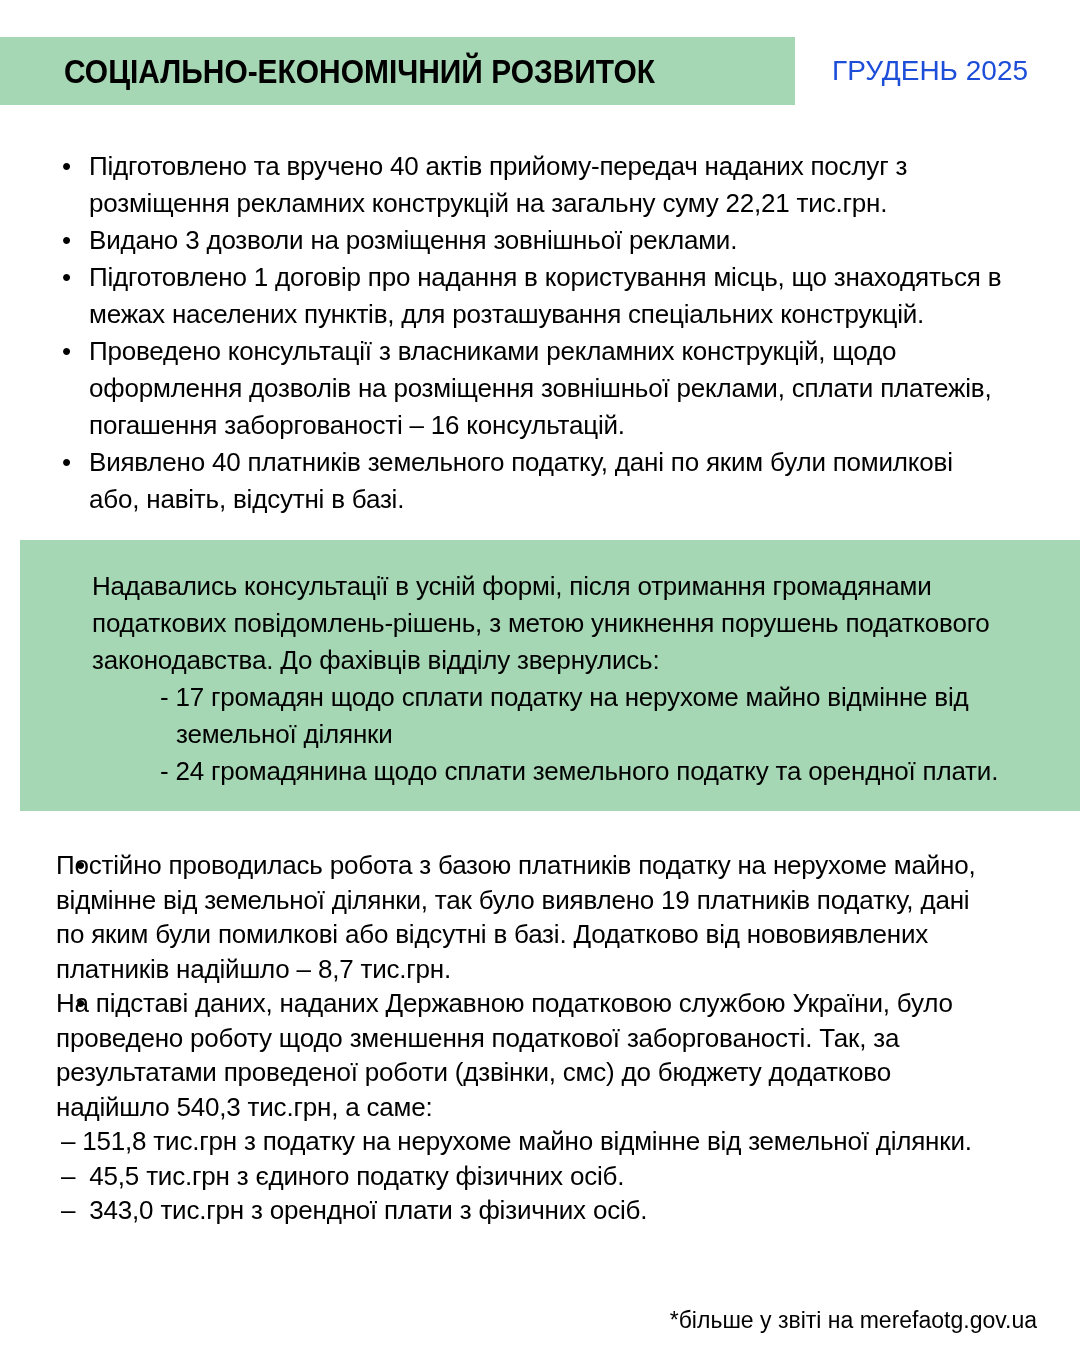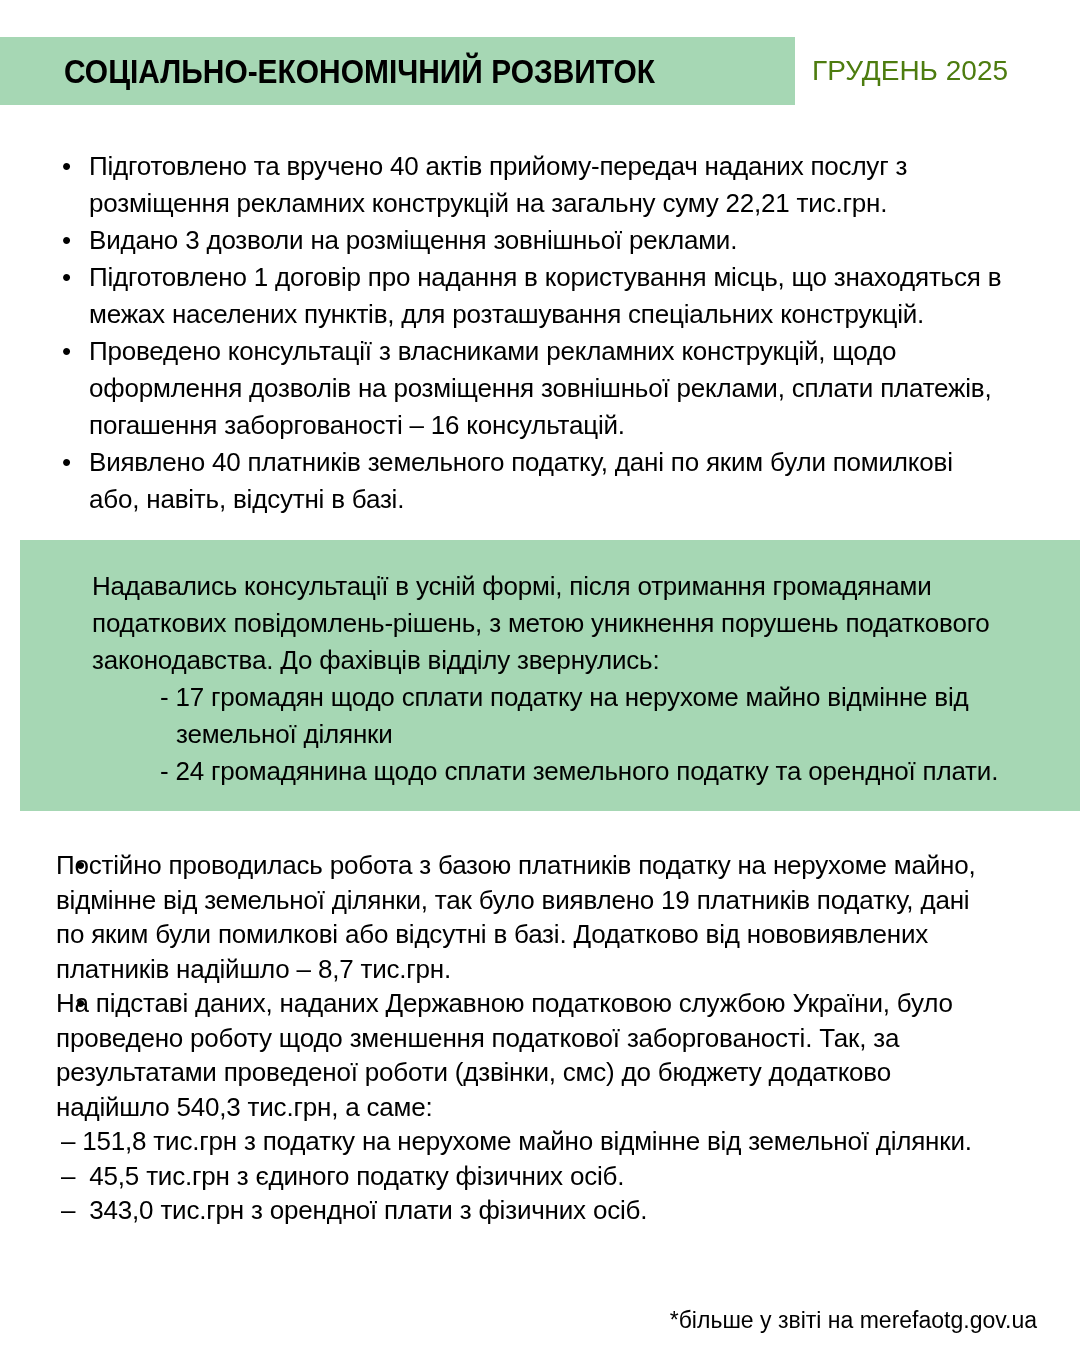--- a/index.html
+++ b/index.html
@@ -5,35 +5,35 @@
   html, body { margin: 0; padding: 0; }
   body {
     width: 1080px; height: 1350px;
     background: #ffffff;
     font-family: "Liberation Sans", "DejaVu Sans", sans-serif;
     color: #000;
   }
   .page { position: relative; width: 1080px; height: 1350px; overflow: hidden; background: #fff; }
 
   
-  .header { display: flex; align-items: center; padding-top: 37px; }
+  .header { display: flex; align-items: center; padding-top: 37px; gap: 20px; }
   .title-bar {
     box-sizing: border-box;
     width: 795px; height: 68px;
     background: var(--accent, #a6d7b4);
     display: flex; align-items: center;
     padding-left: 64px;
   }
   .page-title {
     margin: 0;
     font-size: 34px; font-weight: bold; color: #000;
     white-space: nowrap;
     transform: scaleX(0.88); transform-origin: left center;
   }
-  .report-date { margin-left: 17px; font-size: 28px; color: #4d7c0f; white-space: nowrap; }
+  .report-date { margin-left: 17px; font-size: 28px; color: #1d4ed8; white-space: nowrap; }
 
   
   .list { list-style: none; margin: 16px; padding: 0; font-size: 26px; letter-spacing: -0.2px; color: #000; }
   .list1 { margin-top: 43px; line-height: 37px; }
   .list1 > li { position: relative; padding-left: 73px; max-width: 915px; }
   .list1 > li::before { content: "\2022"; position: absolute; left: 46px; }
   .list2 { margin-top: 37px; line-height: 34.5px; }
   .list2 > li { position: relative; padding-left: 40px; max-width: 940px; }
   .list2 > li::before { content: "\2022"; position: absolute; left: 60px; }
   .dash-sub {

